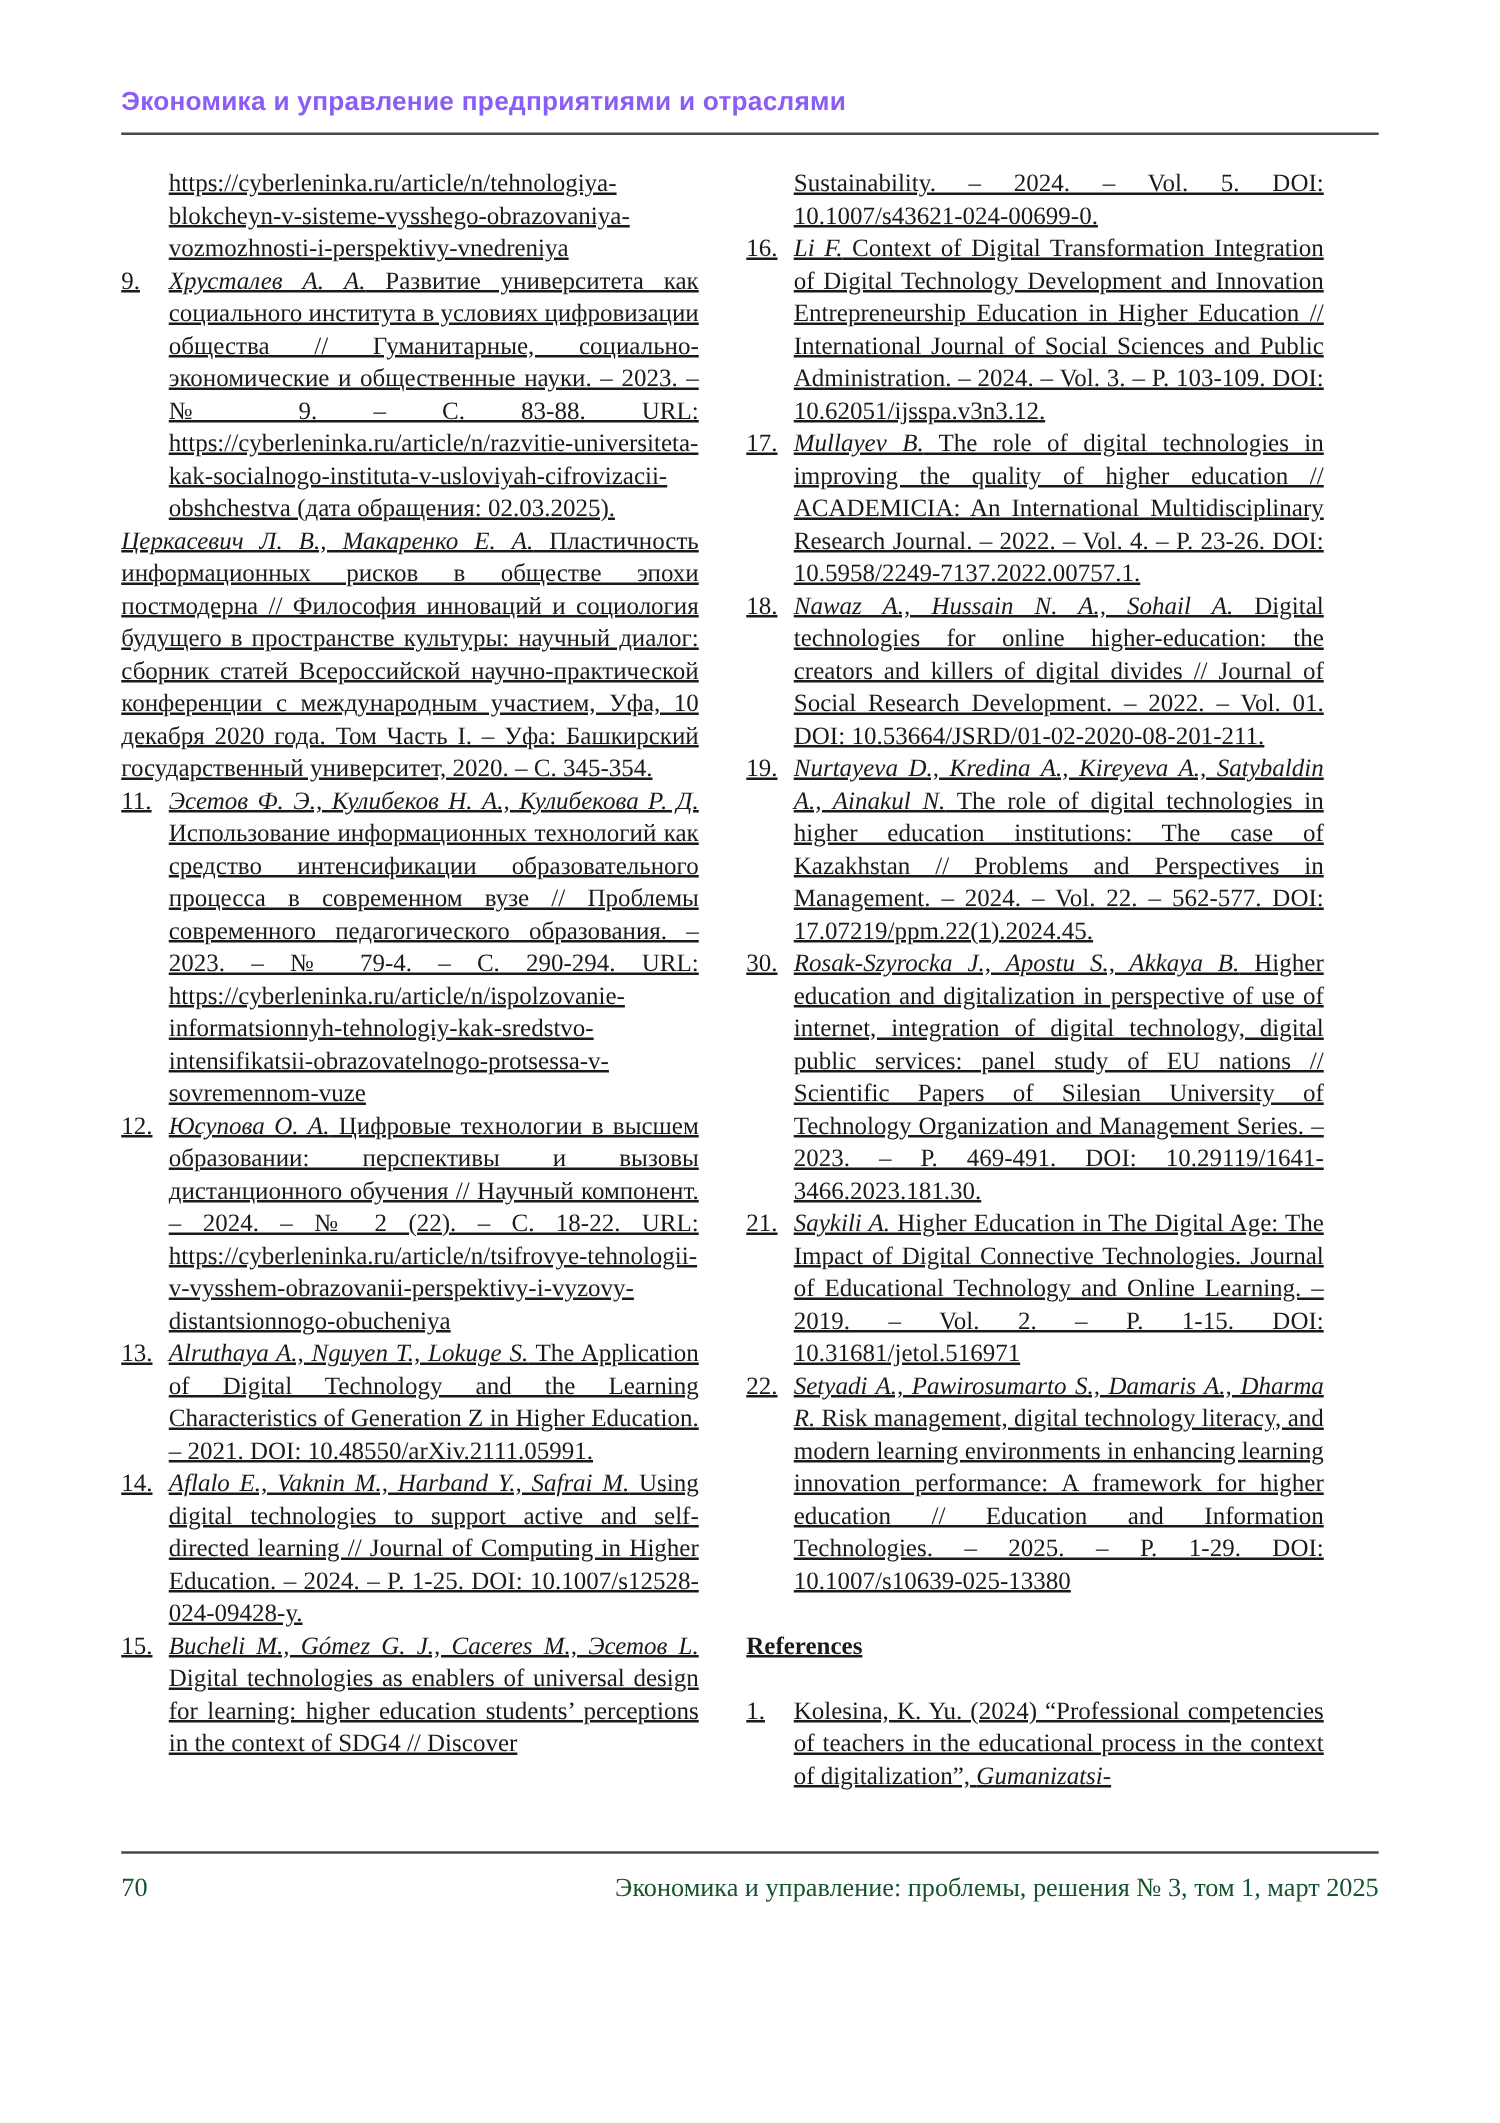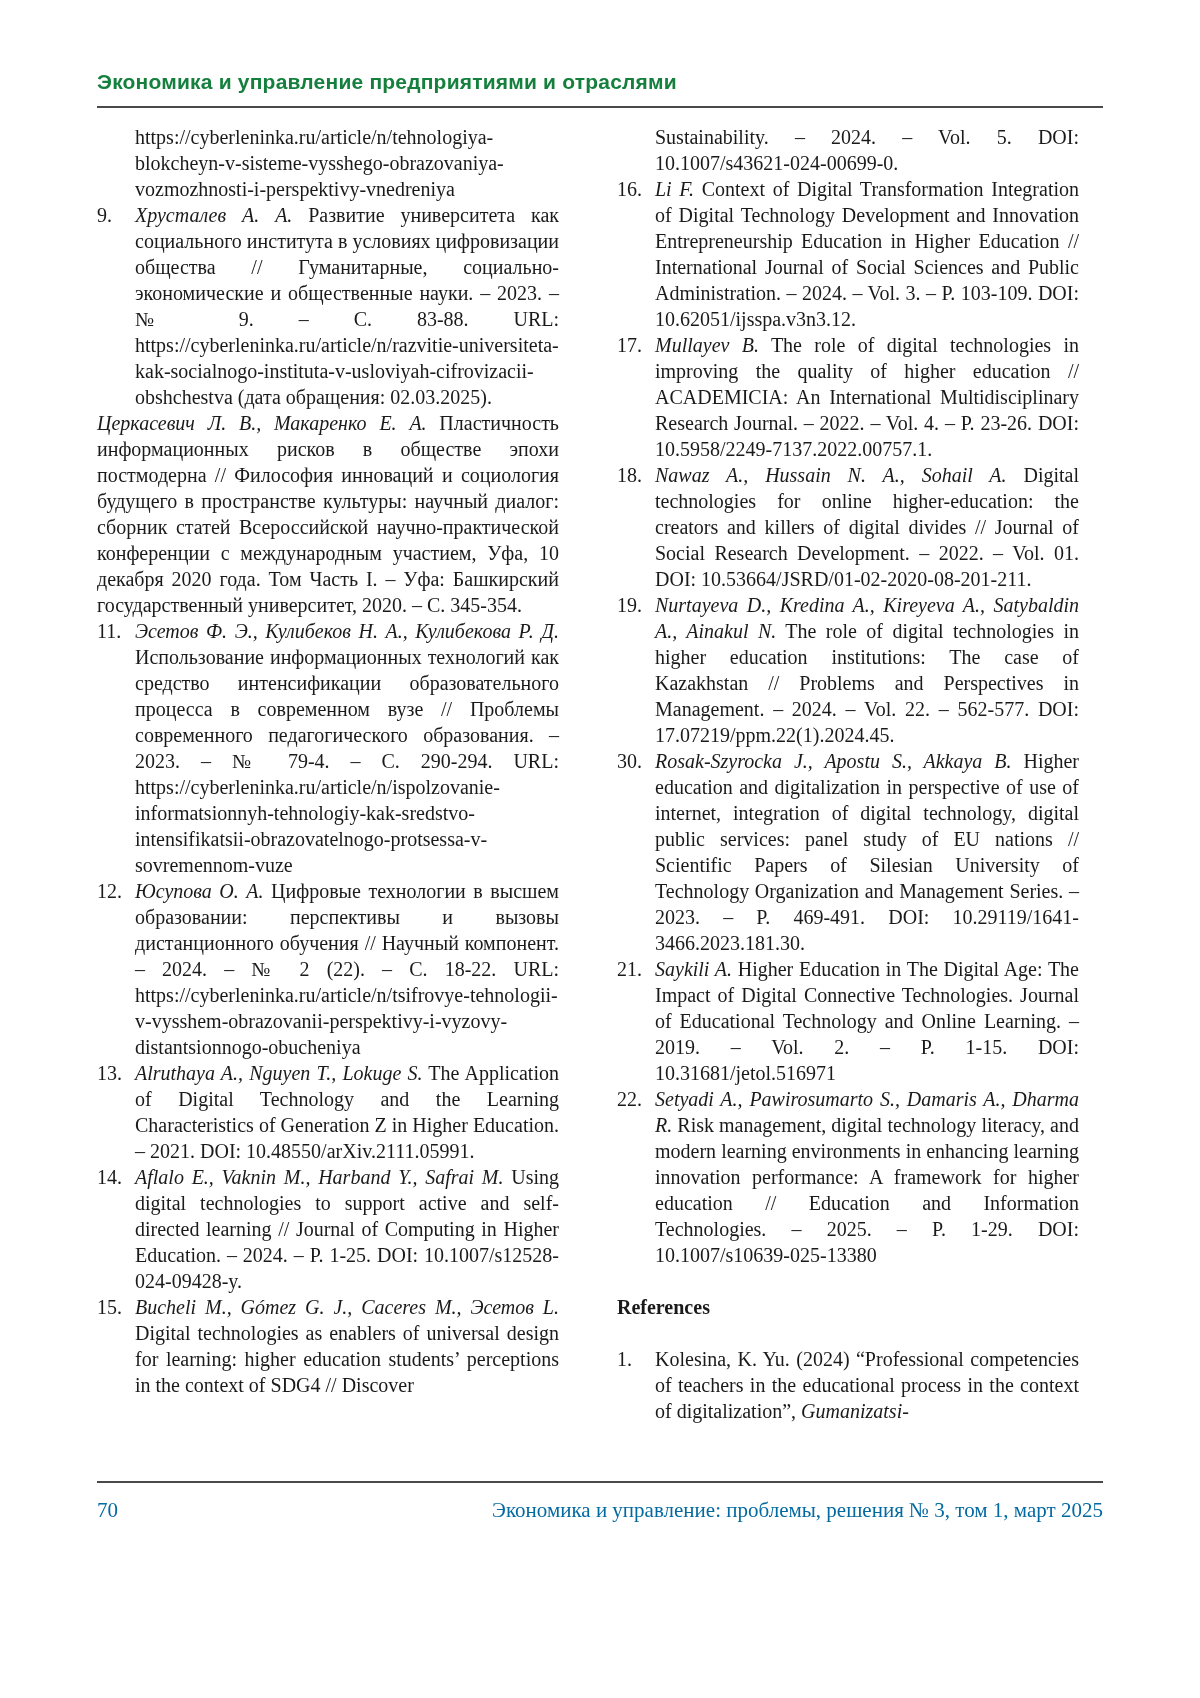--- a/index.html
+++ b/index.html
@@ -11,26 +11,26 @@
     position: relative;
   }
   .page { position: absolute; inset: 0; padding: 70px 97px 0 97px; }
 
   
   .head-title {
     font-family: "Liberation Sans", sans-serif;
     font-weight: 700;
     font-size: 21px;
     letter-spacing: 0.2px;
-    color: #15803d;
+    color: #8b5cf6;
   }
   .head-rule { border-bottom: 2px solid #4a4a4a; margin-top: 12px; }
 
   
-  .columns { display: flex; gap: 58px; margin-top: 16px; }
+  .columns { display: flex; gap: 38px; margin-top: 26px; text-decoration: underline; }
   .col {
     flex: 0 0 462px;
     width: 462px;
     font-size: 20px;
     line-height: 26px;
     text-align: justify;
   }
   .ref { display: flex; }
   .ref-num { flex: 0 0 38px; }
   .ref-body { flex: 1; overflow-wrap: anywhere; }
@@ -42,21 +42,21 @@
   }
 
   
   .footer { position: absolute; left: 97px; right: 97px; top: 1481px; }
   .foot-rule { border-top: 2px solid #4a4a4a; margin-bottom: 15px; }
   .foot-row {
     display: flex;
     justify-content: space-between;
     align-items: baseline;
     font-size: 21px;
-    color: #0369a1;
+    color: #14532d;
   }
 </style>
 </head>
 <body>
 
 <div class="page">
 
   <header>
     <div class="head-title">Экономика и управление предприятиями и отраслями</div>
     <div class="head-rule"></div>

